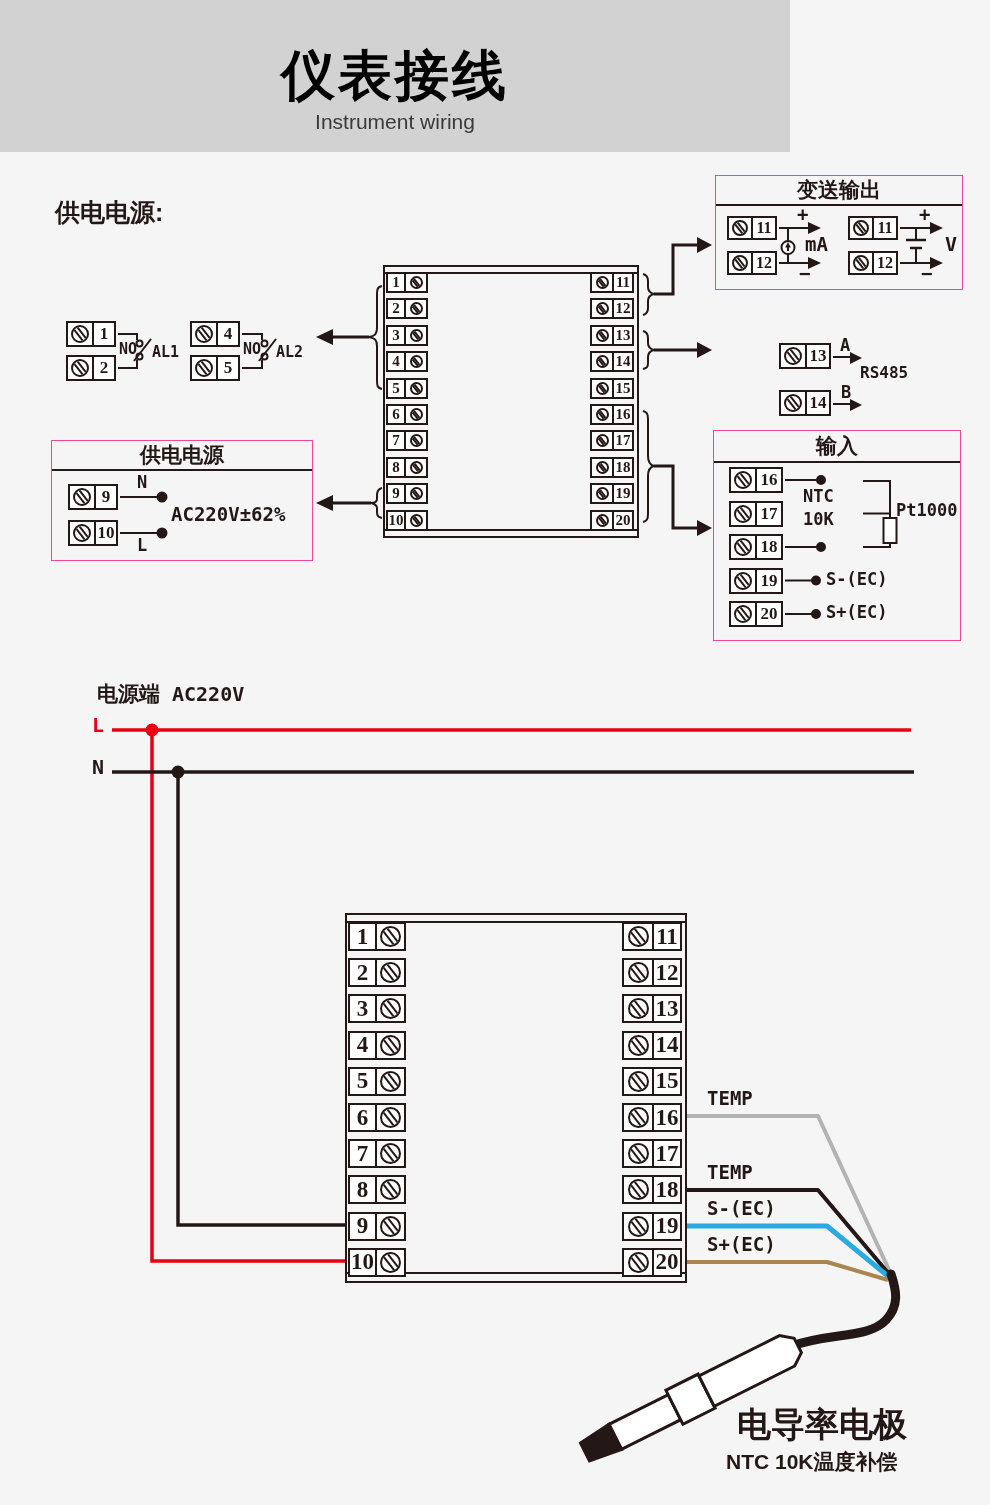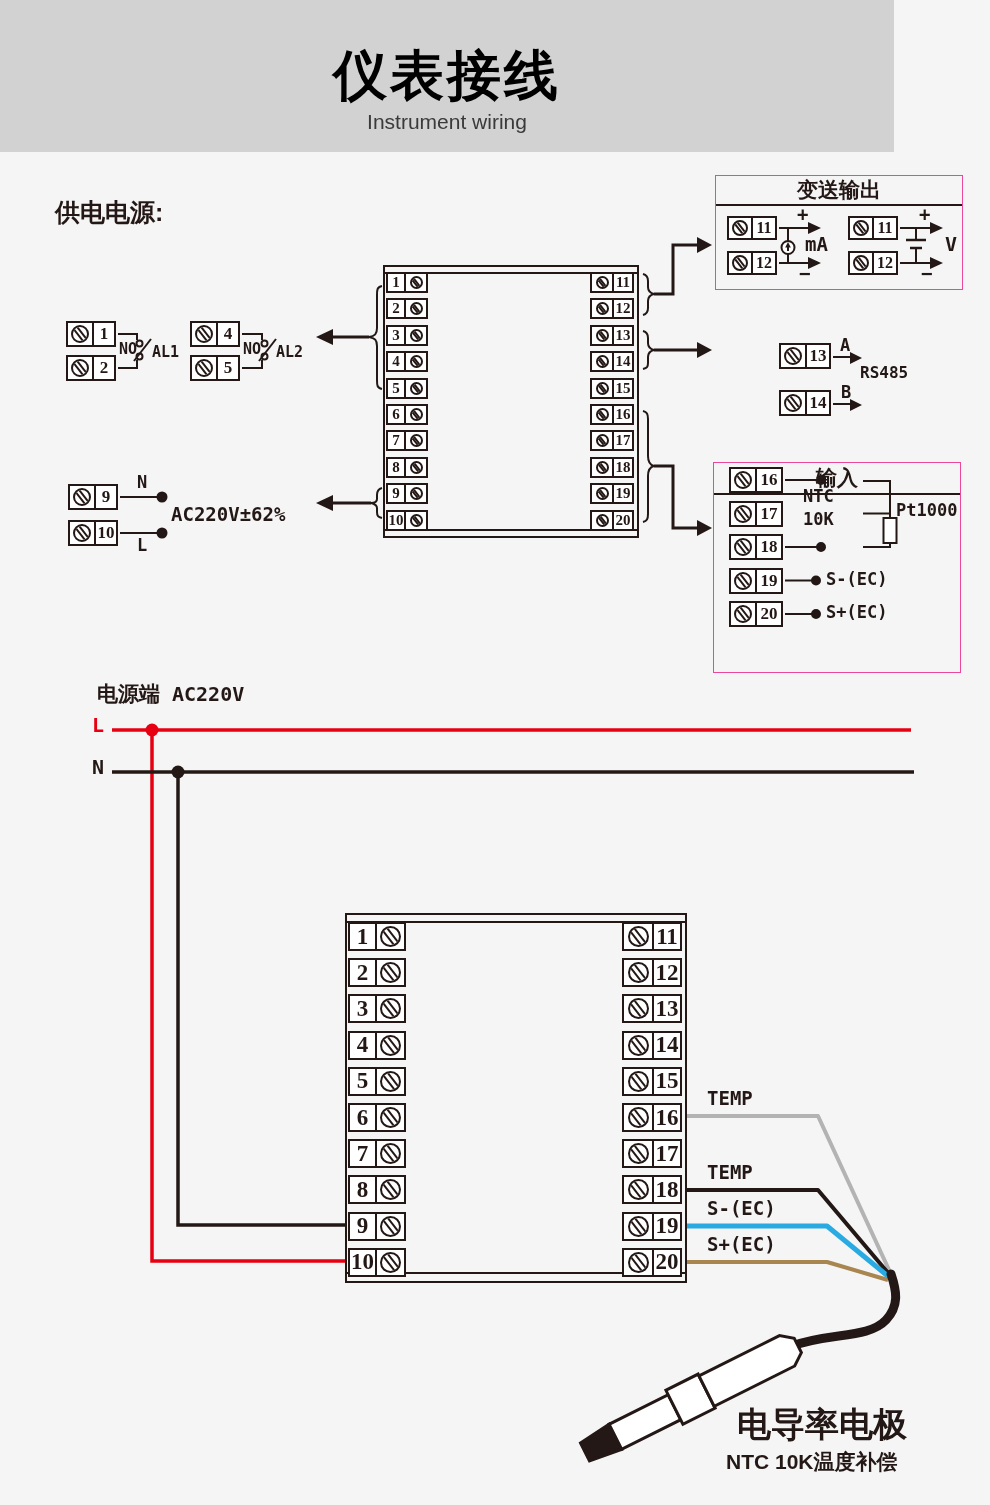--- a/index.html
+++ b/index.html
@@ -1,18 +1,18 @@
 <!DOCTYPE html>
 <html><head>
 <meta charset="utf-8">
 <style>
   html,body{margin:0;padding:0;}
   body{width:990px;height:1505px;position:relative;background:#f5f5f6;overflow:hidden;
        font-family:"Liberation Sans",sans-serif;color:#231815;}
-  .banner{position:absolute;left:0;top:0;width:894px;height:152px;background:#d2d2d2;}
+  .banner{position:absolute;left:0;top:0;width:790px;height:152px;background:#d2d2d2;}
   .banner .t{position:absolute;width:100%;text-align:center;top:40px;font-size:54px;font-weight:bold;letter-spacing:3px;color:#000;}
   .banner .s{position:absolute;width:100%;text-align:center;top:110px;font-size:21px;color:#3a3a3a;}
   svg.wires{position:absolute;left:0;top:0;z-index:1;pointer-events:none;}
   #diagram{position:absolute;left:0;top:0;width:990px;height:1505px;z-index:2;}
   .lbl{position:absolute;color:#231815;white-space:nowrap;line-height:1.1;}
   .cn{font-weight:bold;}
   .tech{font-family:"DejaVu Sans Mono",monospace;font-weight:bold;}
   .red{color:#e60012;}
   .wbox{position:absolute;border:1px solid #ec4899;box-sizing:border-box;}
   .btitle{width:100%;border-bottom:2px solid #231815;box-sizing:border-box;display:flex;align-items:center;justify-content:center;
@@ -161,39 +161,42 @@
   <div class="blockbox" style="left:383px;top:265px;width:256px;height:273px;">
     <div class="inline" style="top:5px;"></div>
     <div class="inline" style="bottom:5px;"></div>
   </div>
 
   <div class="lbl tech" style="left:119px;top:341px;font-size:15px;">NO</div>
   <div class="lbl tech" style="left:152px;top:344px;font-size:15px;">AL1</div>
   <div class="lbl tech" style="left:243px;top:341px;font-size:15px;">NO</div>
   <div class="lbl tech" style="left:276px;top:344px;font-size:15px;">AL2</div>
 
+  <div class="wbox" style="left:51px;top:440px;width:262px;height:121px;">
+    <div class="btitle" style="height:30px;">供电电源</div>
+  </div>
   <div class="lbl tech" style="left:137px;top:473px;font-size:17px;">N</div>
   <div class="lbl tech" style="left:137px;top:536px;font-size:17px;">L</div>
   <div class="lbl tech" style="left:171px;top:504px;font-size:19px;">AC220V±62%</div>
 
   <div class="wbox" style="left:715px;top:175px;width:248px;height:115px;">
     <div class="btitle" style="height:30px;">变送输出</div>
   </div>
   <div class="lbl tech" style="left:797px;top:204px;font-size:19px;">+</div>
   <div class="lbl tech" style="left:799px;top:263px;font-size:19px;">−</div>
   <div class="lbl tech" style="left:805px;top:234px;font-size:19px;">mA</div>
   <div class="lbl tech" style="left:919px;top:204px;font-size:19px;">+</div>
   <div class="lbl tech" style="left:921px;top:263px;font-size:19px;">−</div>
   <div class="lbl tech" style="left:945px;top:233px;font-size:20px;">V</div>
 
   <div class="lbl tech" style="left:840px;top:336px;font-size:17px;">A</div>
   <div class="lbl tech" style="left:841px;top:383px;font-size:17px;">B</div>
   <div class="lbl tech" style="left:860px;top:364px;font-size:16px;">RS485</div>
 
-  <div class="wbox" style="left:713px;top:430px;width:248px;height:211px;margin-top:32px;">
+  <div class="wbox" style="left:713px;top:430px;width:248px;height:211px;">
     <div class="btitle" style="height:32px;">输入</div>
   </div>
   <div class="lbl tech" style="left:803px;top:487px;font-size:17px;">NTC</div>
   <div class="lbl tech" style="left:803px;top:510px;font-size:17px;">10K</div>
   <div class="lbl tech" style="left:896px;top:501px;font-size:17px;">Pt1000</div>
   <div class="lbl tech" style="left:826px;top:570px;font-size:17px;">S-(EC)</div>
   <div class="lbl tech" style="left:826px;top:603px;font-size:17px;">S+(EC)</div>
 
   <div class="lbl cn" style="left:97px;top:682px;font-size:21px;">电源端</div>
   <div class="lbl tech" style="left:172px;top:683px;font-size:20px;">AC220V</div>

